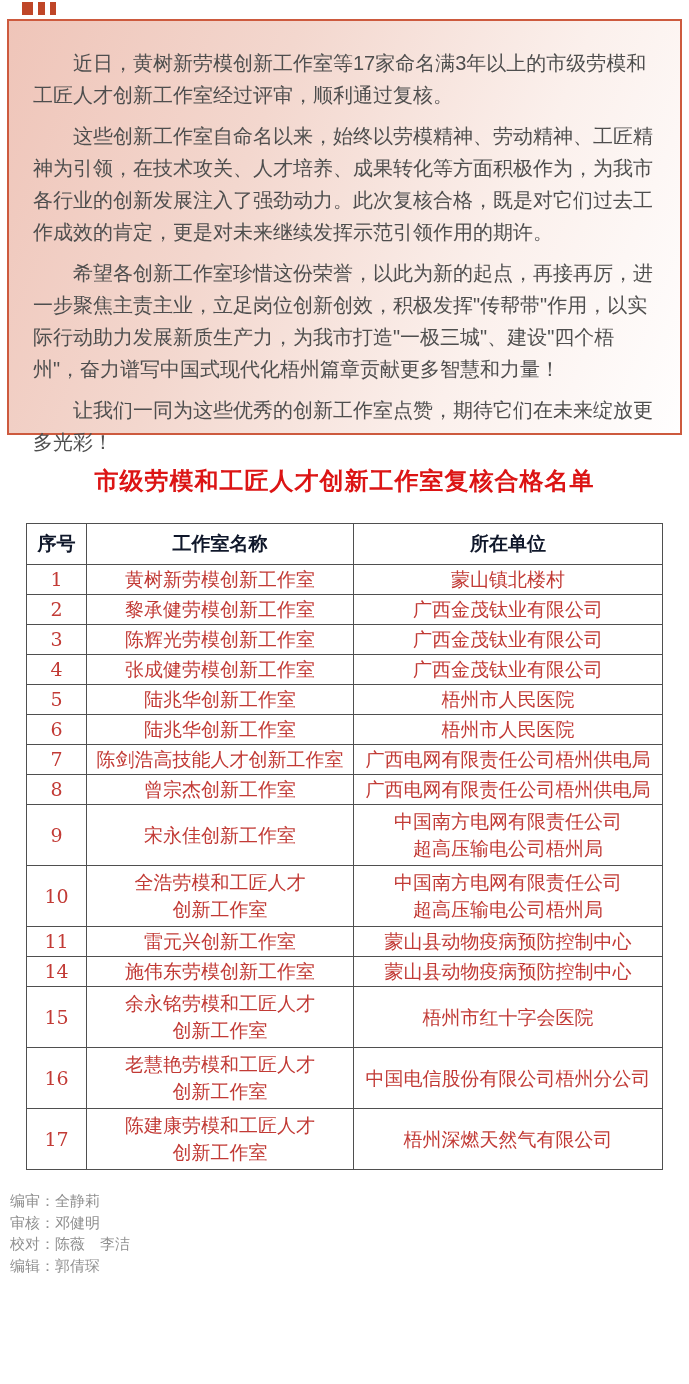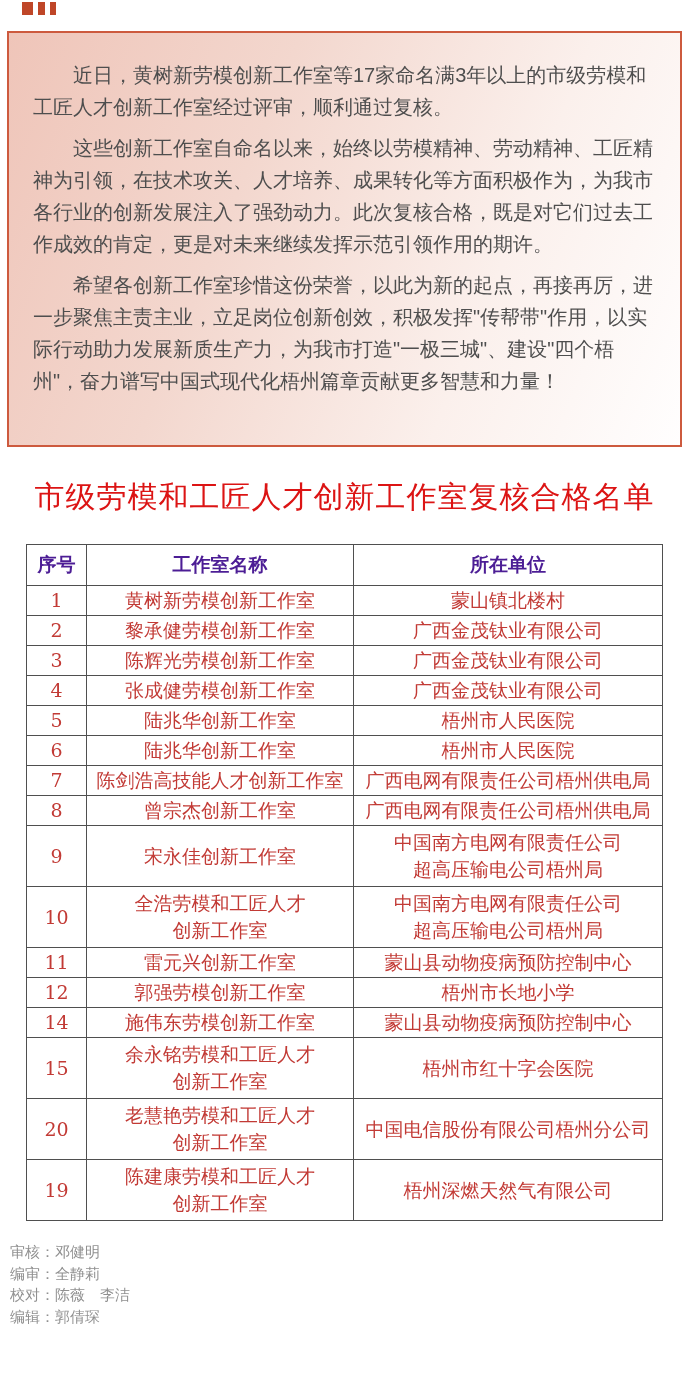--- a/index.html
+++ b/index.html
@@ -11,45 +11,45 @@
 
   
   .deco { padding:2px 0 0 22px; height:13px; display:flex; gap:5px; }
   .deco i { display:block; height:13px; background:#bf4628; }
   .deco i.s1 { width:11px; }
   .deco i.s2 { width:7px; }
   .deco i.s3 { width:6px; }
 
   
   .intro {
-    margin:16px 7px; height:416px; box-sizing:border-box;
+    margin:4px 7px; height:416px; box-sizing:border-box;
     border:2px solid #cd5a3e;
     background:linear-gradient(112deg,#efc5b9 0%,#f3d7ce 35%,#fbf0ec 70%,#fffefe 100%);
     padding:26px 24px 0;
   }
   .intro p {
     margin:0 0 9px; text-indent:2em;
     font-size:20px; line-height:32px; color:#4e4e4e;
   }
 
   
   .page-title {
     margin:30px 10px 6px; text-align:center;
     font-family:"DejaVu Serif","Liberation Serif",serif;
-    font-weight:normal; font-size:30px; color:#dc1414; letter-spacing:1px;
+    font-weight:bold; font-size:24px; color:#dc1414; letter-spacing:1px;
   }
 
   
   .table-wrap { margin:26px 26px 0; }
   table.roster { width:100%; border-collapse:collapse; table-layout:fixed; }
   table.roster th, table.roster td {
     border:1.5px solid #4f4f4f; text-align:center; vertical-align:middle;
   }
   table.roster th {
-    height:38px; font-size:19px; font-weight:bold; color:#4c1d95;
+    height:38px; font-size:19px; font-weight:bold; color:#0f172a;
     font-family:"Liberation Sans",sans-serif;
   }
   table.roster td {
     font-size:19px; color:#c23a35; padding:1px 4px;
     font-family:"DejaVu Serif","Liberation Serif",serif;
     line-height:27px; white-space:pre-line;
   }
   tr.single td { height:27px; }
   tr.double td { height:58px; }
 
@@ -64,20 +64,21 @@
   <i class="s1"></i>
   <i class="s2"></i>
   <i class="s3"></i>
 </div>
 
 <div class="intro">
 
 <p>近日，黄树新劳模创新工作室等17家命名满3年以上的市级劳模和工匠人才创新工作室经过评审，顺利通过复核。</p>
     <p>这些创新工作室自命名以来，始终以劳模精神、劳动精神、工匠精神为引领，在技术攻关、人才培养、成果转化等方面积极作为，为我市各行业的创新发展注入了强劲动力。此次复核合格，既是对它们过去工作成效的肯定，更是对未来继续发挥示范引领作用的期许。</p>
     <p>希望各创新工作室珍惜这份荣誉，以此为新的起点，再接再厉，进一步聚焦主责主业，立足岗位创新创效，积极发挥"传帮带"作用，以实际行动助力发展新质生产力，为我市打造"一极三城"、建设"四个梧州"，奋力谱写中国式现代化梧州篇章贡献更多智慧和力量！</p>
+    <p>让我们一同为这些优秀的创新工作室点赞，期待它们在未来绽放更多光彩！</p>
   </div>
 
 <h1 class="page-title">市级劳模和工匠人才创新工作室复核合格名单</h1>
 
 <div class="table-wrap">
   <table class="roster">
     <colgroup>
       <col style="width:60px">
       <col style="width:267px">
       <col>
@@ -143,50 +144,45 @@
 创新工作室</td>
           <td>中国南方电网有限责任公司
 超高压输电公司梧州局</td>
         </tr>
         <tr class="single">
           <td>11</td>
           <td>雷元兴创新工作室</td>
           <td>蒙山县动物疫病预防控制中心</td>
         </tr>
         <tr class="single">
-          <td>12</td>
-          <td>郭强劳模创新工作室</td>
-          <td>梧州市长地小学</td>
-        </tr>
-        <tr class="single">
           <td>14</td>
           <td>施伟东劳模创新工作室</td>
           <td>蒙山县动物疫病预防控制中心</td>
         </tr>
         <tr class="double">
           <td>15</td>
           <td>余永铭劳模和工匠人才
 创新工作室</td>
           <td>梧州市红十字会医院</td>
         </tr>
         <tr class="double">
-          <td>20</td>
+          <td>16</td>
           <td>老慧艳劳模和工匠人才
 创新工作室</td>
           <td>中国电信股份有限公司梧州分公司</td>
         </tr>
         <tr class="double">
-          <td>19</td>
+          <td>17</td>
           <td>陈建康劳模和工匠人才
 创新工作室</td>
           <td>梧州深燃天然气有限公司</td>
         </tr>
       </tbody>
   </table>
 </div>
 
 <div class="credits">
 
+    <div>编审：全静莉</div>
     <div>审核：邓健明</div>
-    <div>编审：全静莉</div>
     <div>校对：陈薇　李洁</div>
     <div>编辑：郭倩琛</div>
   </div>
 
 </body></html>

